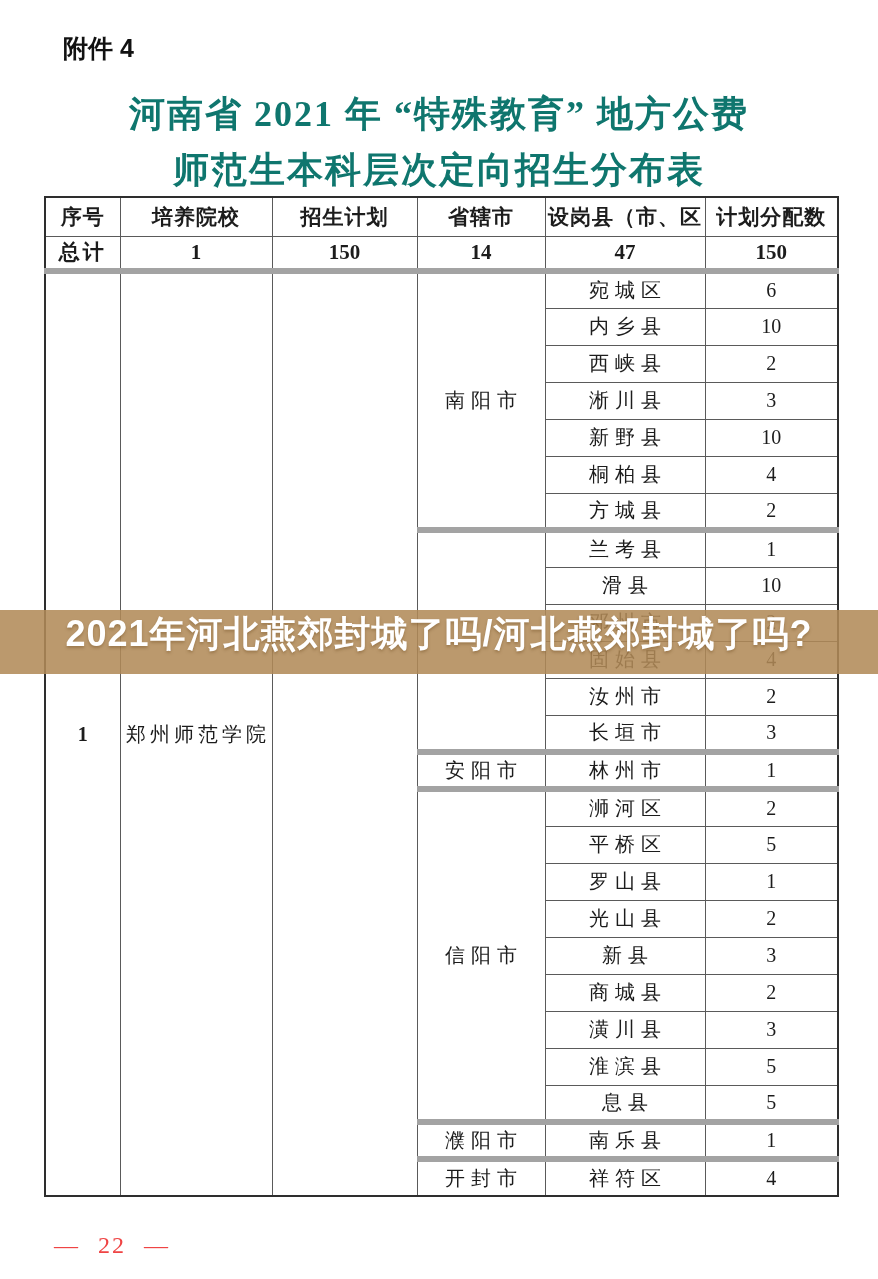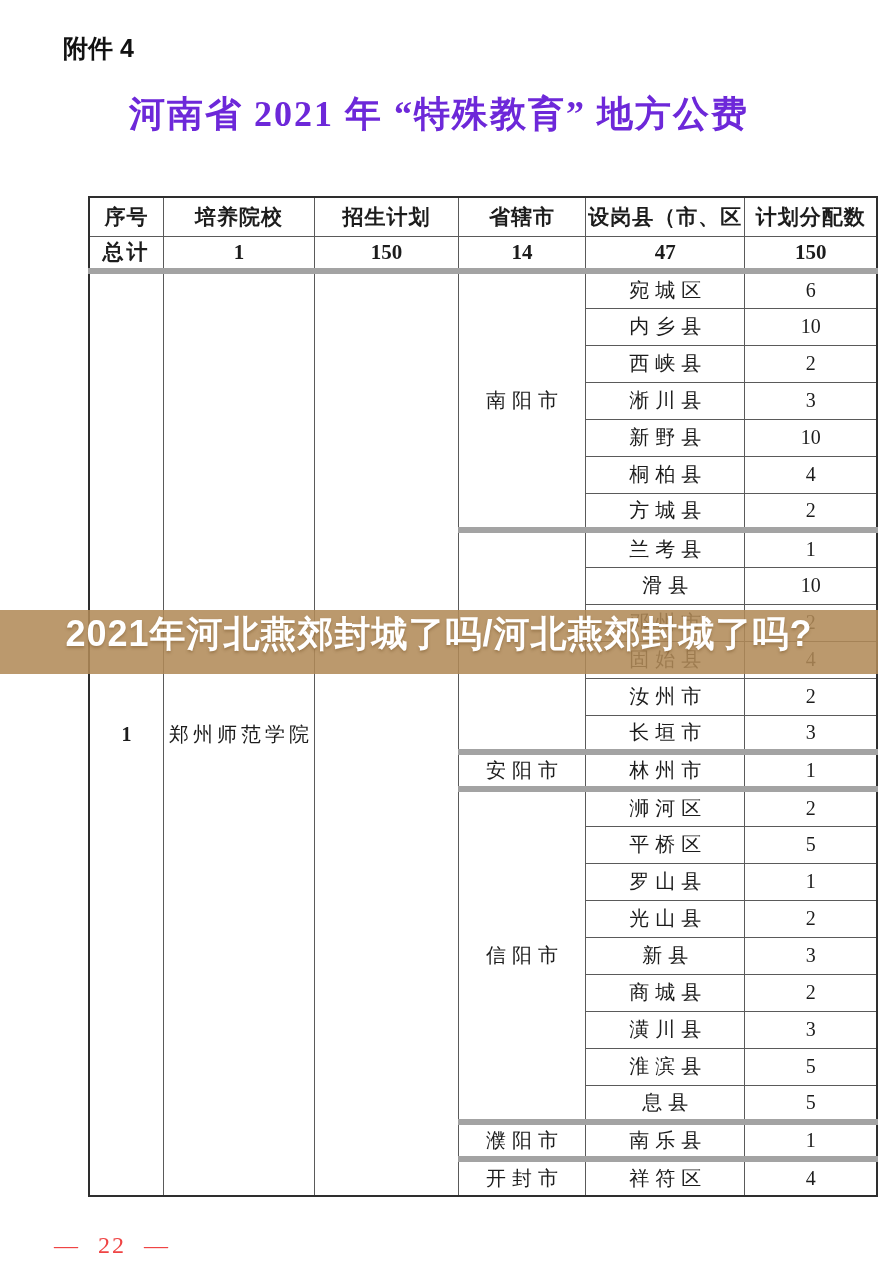--- a/index.html
+++ b/index.html
@@ -8,26 +8,26 @@
     position:relative; width:878px; height:1279px; background:#ffffff;
     font-family:"Liberation Serif","DejaVu Serif",serif; color:#1c1c1c; overflow:hidden;
   }
   .attachment-label {
     position:absolute; left:44px; top:32px;
     font-family:"Liberation Sans","DejaVu Sans",sans-serif;
     font-weight:700; font-size:25px; color:#111;margin-left:19px;
   }
   .doc-title {
     position:absolute; top:86px; left:0; width:100%; text-align:center;
-    font-weight:700; font-size:36px; line-height:56px; letter-spacing:2px; color:#6d28d9;
+    font-weight:700; font-size:36px; line-height:56px; letter-spacing:2px; color:#0f766e;
   }
   .grid-table {
     position:absolute; left:44px; top:196px;
     border-collapse:collapse; table-layout:fixed;
-    font-size:20px; border:2px solid #2e2e2e;margin-left:44px;
+    font-size:20px; border:2px solid #2e2e2e;
   }
   .grid-table th, .grid-table td {
     border:1px solid #5a5a5a; text-align:center; vertical-align:middle;
     padding:0; color:#1c1c1c; overflow:hidden;
   }
   .grid-table thead tr { height:39px; }
   .grid-table th { font-weight:700; font-size:21px; letter-spacing:1px; }
   tr.total-row { height:35px; font-weight:700;border-radius:7px; }
   tr.total-row td { font-size:21px; }
   td.total-label { letter-spacing:3px; }
@@ -51,20 +51,21 @@
 </style>
 </head>
 <body>
 
 <div class="page">
 
   <div class="attachment-label">附件 4</div>
 
   <div class="doc-title">
     <div>河南省 2021 年 “特殊教育” 地方公费</div>
+    <div>师范生本科层次定向招生分布表</div>
   </div>
 
   <table class="grid-table">
     <colgroup>
       <col style="width:75px">
         <col style="width:152px">
         <col style="width:145px">
       <col style="width:128px">
         <col style="width:160px">
         <col style="width:133px">

